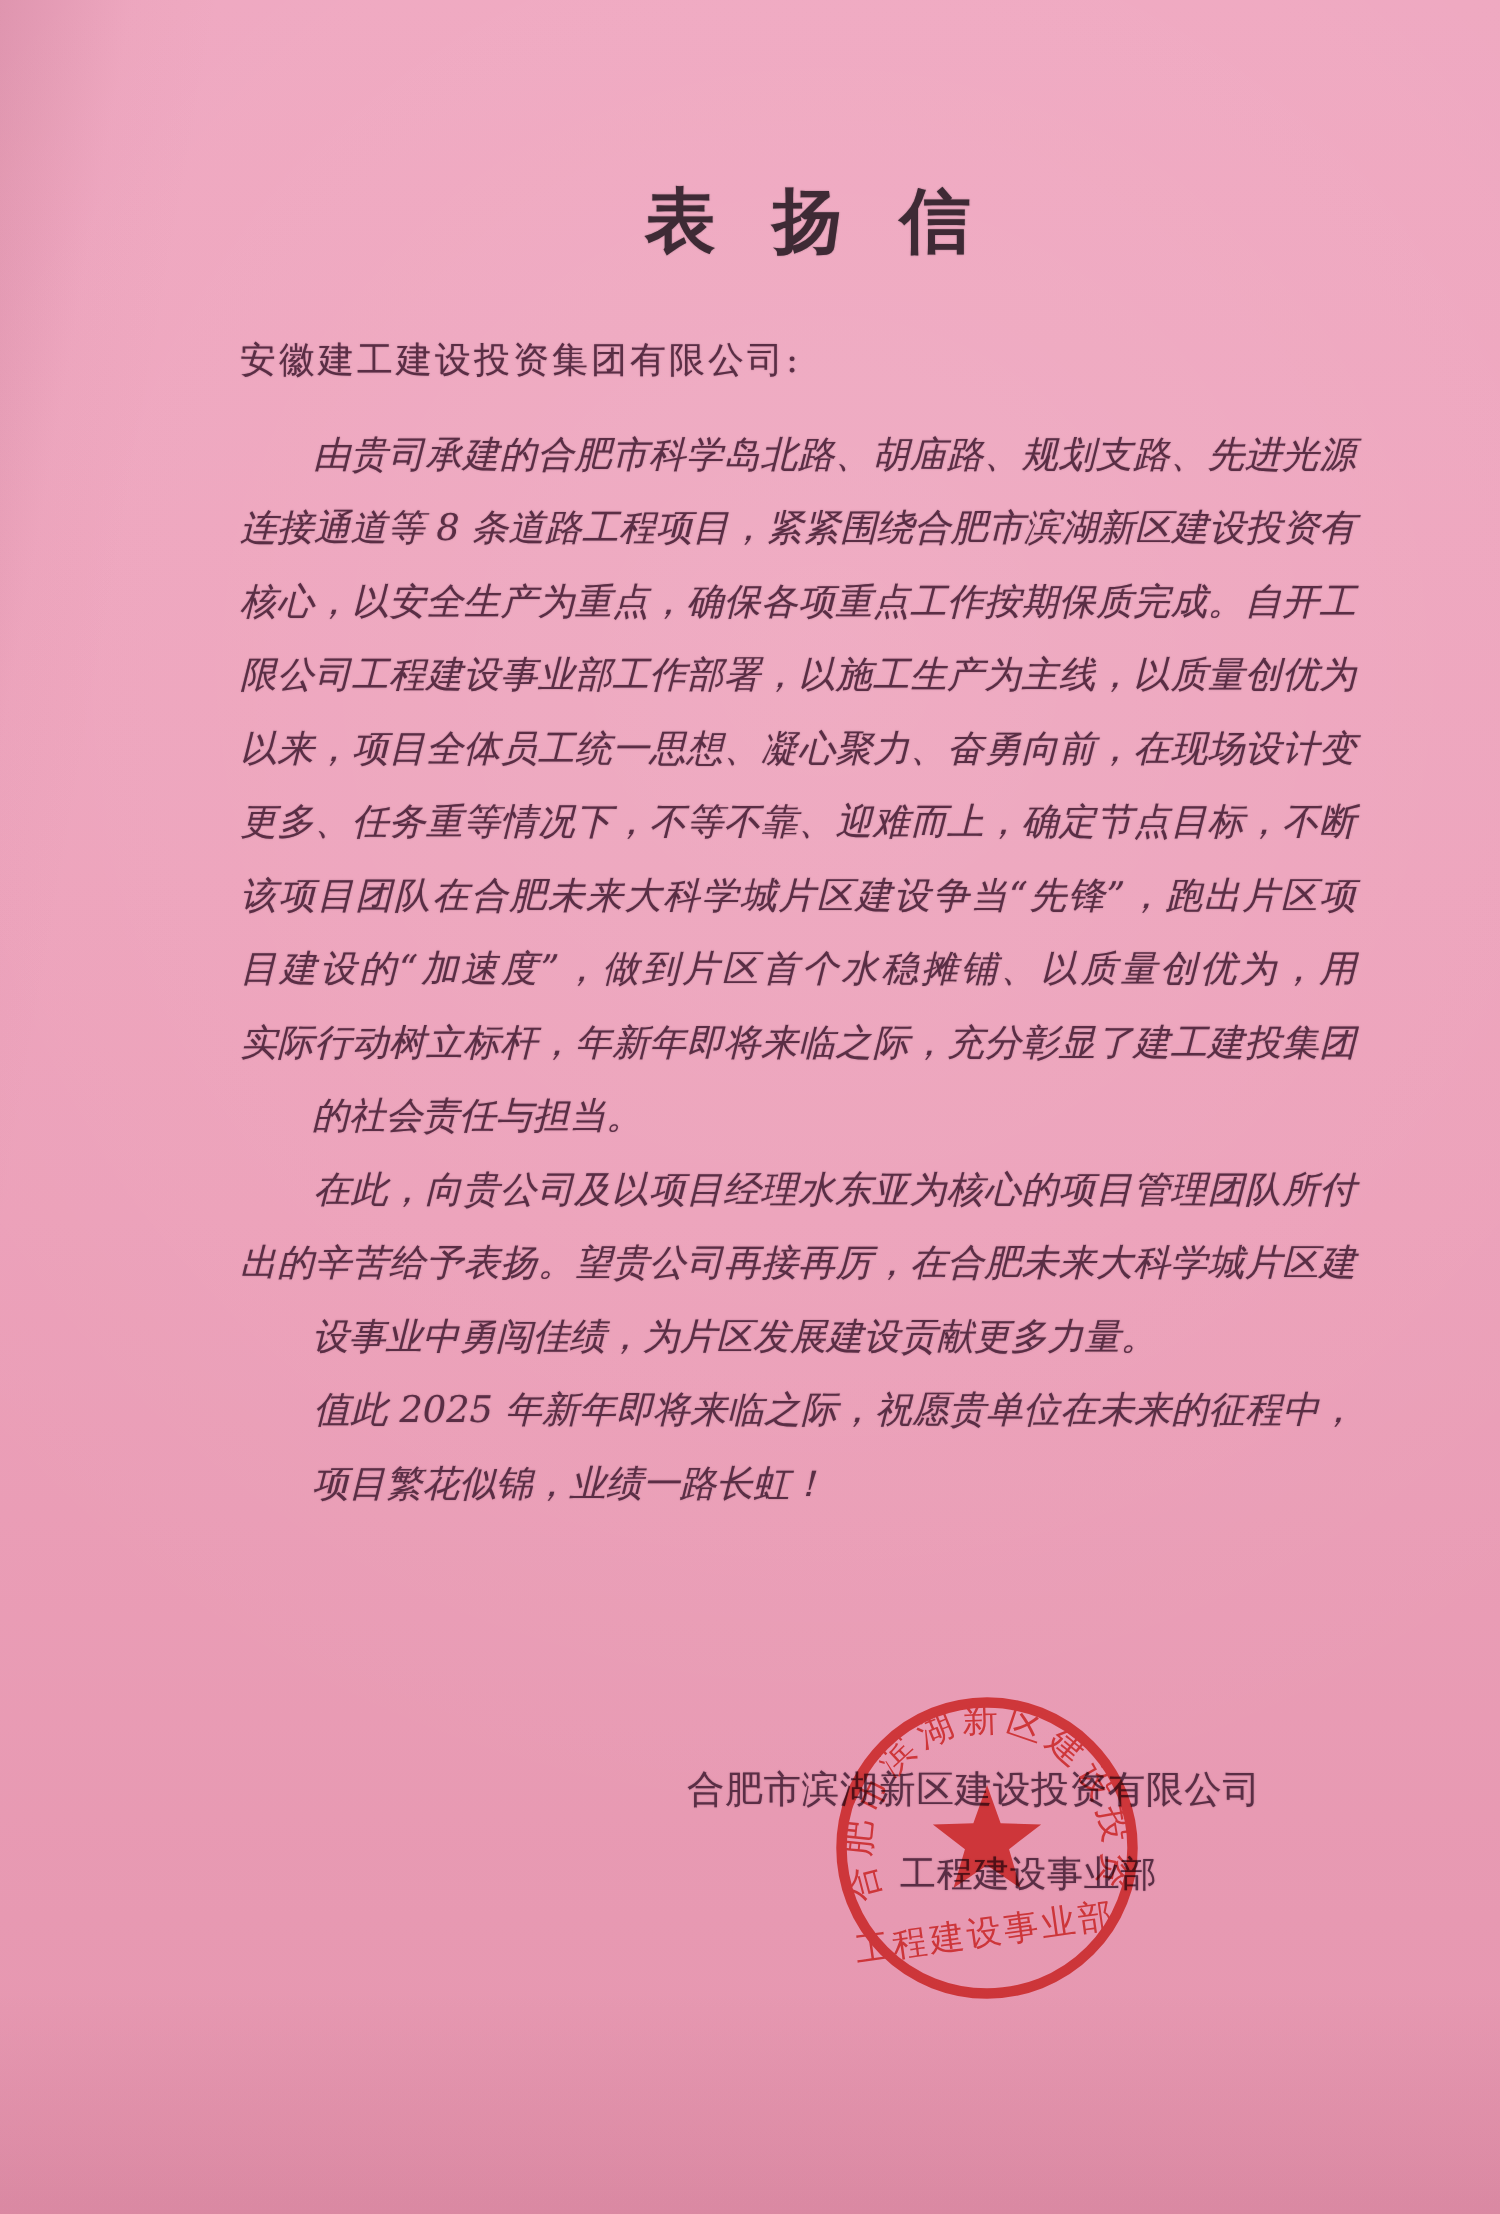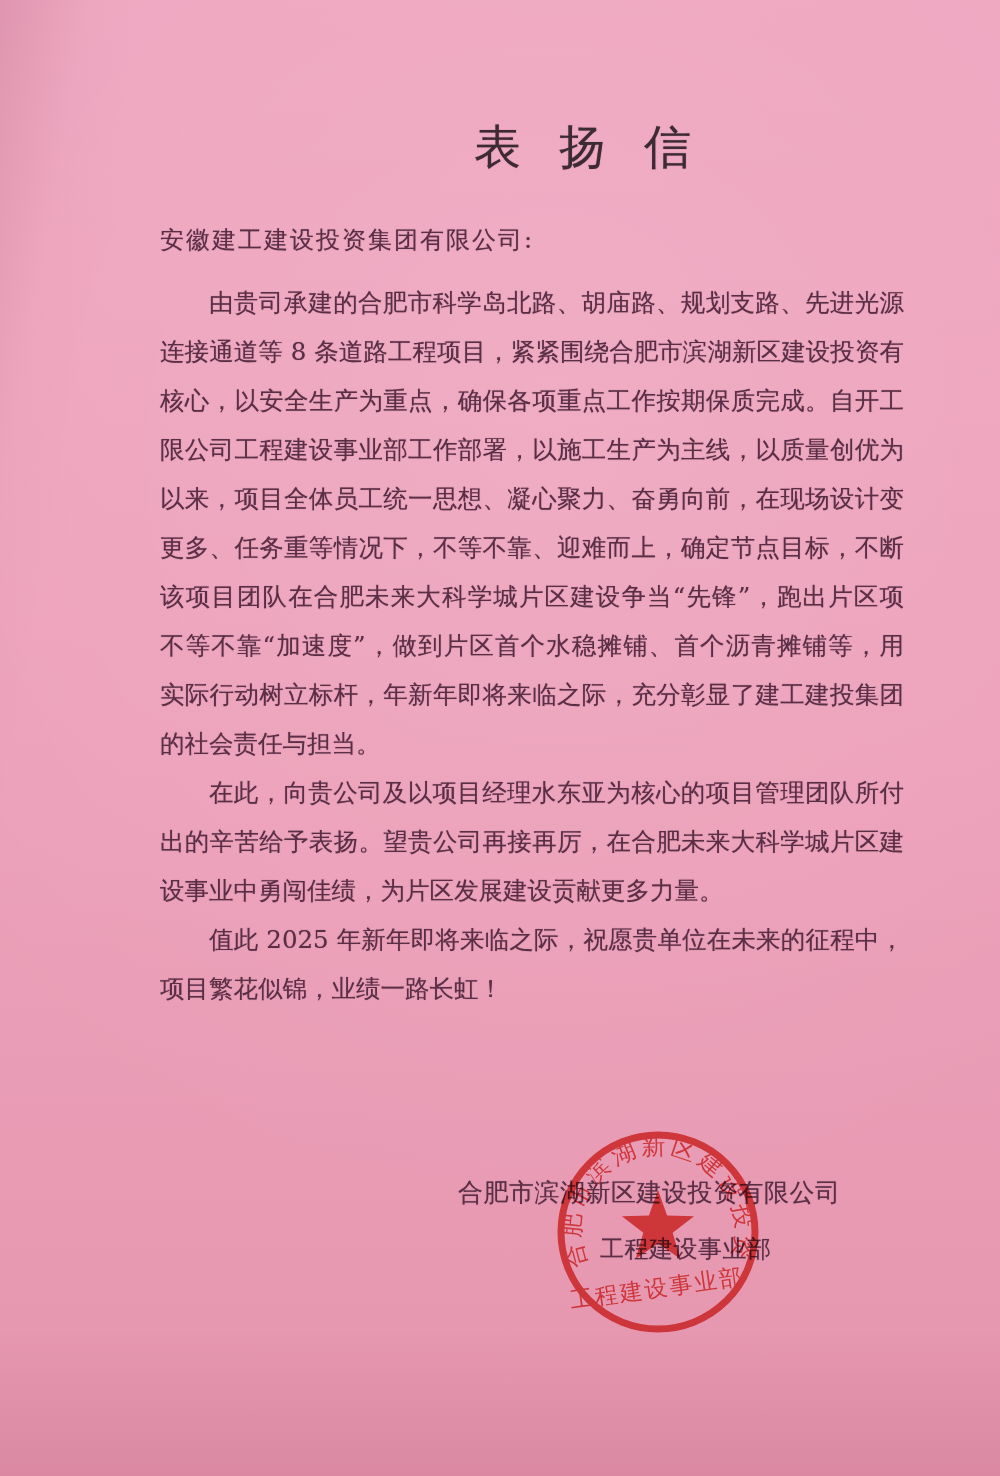--- a/index.html
+++ b/index.html
@@ -25,26 +25,25 @@
       linear-gradient(100deg, rgba(140,50,80,0.16) 0%, rgba(140,50,80,0.02) 7%, rgba(140,50,80,0) 12%),
       linear-gradient(0deg, rgba(150,55,85,0.14) 0%, rgba(150,55,85,0) 10%),
       linear-gradient(180deg, var(--paper-top) 0%, var(--paper-mid) 55%, var(--paper-bottom) 100%);
     color: var(--ink);
   }
   .title {
     position: absolute;
     top: 116px;
     left: 430px;
     font-size: 47px;
-    font-weight: normal;
+    font-weight: bold;
     letter-spacing: 38px;
     color: var(--ink-dark);
     text-shadow: 0 0 1px rgba(60,40,50,0.55);
     white-space: nowrap;
-    margin-left: 44px;
   }
   .salutation {
     position: absolute;
     top: 224px;
     left: 160px;
     font-size: 24px;
     letter-spacing: 2px;
     text-shadow: 0 0 1px rgba(90,46,69,0.5);
   }
   .body-paragraphs {
@@ -54,23 +53,24 @@
     width: 744px;
     font-size: 24.5px;
     text-shadow: 0 0 1px rgba(90,46,69,0.5);
   }
   .line {
     height: 49px;
     line-height: 49px;
     text-align: justify;
     text-align-last: justify;
     white-space: nowrap;
+    font-style: italic;
   }
   .line.first { text-indent: 2em; }
-  .line.last  { text-align-last: left; white-space: normal; }
+  .line.last  { text-align-last: left; white-space: normal; margin-left: 48px; }
   .sig-line {
     position: absolute;
     white-space: nowrap;
     text-shadow: 0 0 1px rgba(90,46,69,0.5);
   }
   .sig-company    { top: 1176px; left: 458px; font-size: 25px; letter-spacing: 0.5px; }
   .sig-department { top: 1233px; left: 600px; font-size: 24px; letter-spacing: 0.5px; }
   .sig-date       { top: 1284px; left: 572px; font-size: 24px; letter-spacing: 1px; }
   .stamp {
     position: absolute;
@@ -97,21 +97,21 @@
   <div class="salutation">安徽建工建设投资集团有限公司:</div>
 
   <div class="body-paragraphs">
       <div class="line first">由贵司承建的合肥市科学岛北路、胡庙路、规划支路、先进光源</div>
       <div class="line">连接通道等 8 条道路工程项目，紧紧围绕合肥市滨湖新区建设投资有</div>
       <div class="line">核心，以安全生产为重点，确保各项重点工作按期保质完成。自开工</div>
       <div class="line">限公司工程建设事业部工作部署，以施工生产为主线，以质量创优为</div>
       <div class="line">以来，项目全体员工统一思想、凝心聚力、奋勇向前，在现场设计变</div>
       <div class="line">更多、任务重等情况下，不等不靠、迎难而上，确定节点目标，不断</div>
       <div class="line">该项目团队在合肥未来大科学城片区建设争当“先锋”，跑出片区项</div>
-      <div class="line">不等不靠“加速度”，做到片区首个水稳摊铺、首个沥青摊铺等，用</div>
+      <div class="line">目建设的“加速度”，做到片区首个水稳摊铺、以质量创优为，用</div>
       <div class="line">实际行动树立标杆，年新年即将来临之际，充分彰显了建工建投集团</div>
       <div class="line last">的社会责任与担当。</div>
       <div class="line first">在此，向贵公司及以项目经理水东亚为核心的项目管理团队所付</div>
       <div class="line">出的辛苦给予表扬。望贵公司再接再厉，在合肥未来大科学城片区建</div>
       <div class="line last">设事业中勇闯佳绩，为片区发展建设贡献更多力量。</div>
       <div class="line first">值此 2025 年新年即将来临之际，祝愿贵单位在未来的征程中，</div>
       <div class="line last">项目繁花似锦，业绩一路长虹！</div>
     </div>
 
   <div class="sig-line sig-company">合肥市滨湖新区建设投资有限公司</div>

